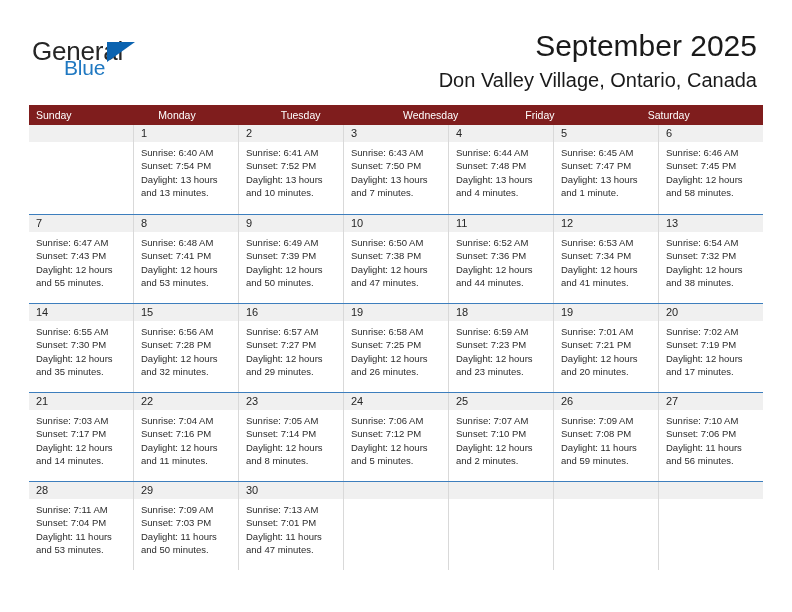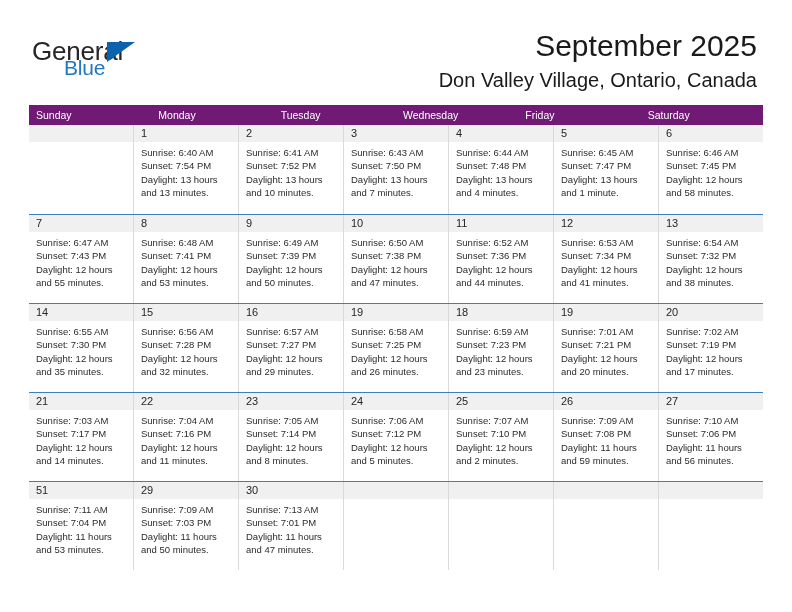--- a/index.html
+++ b/index.html
@@ -88,21 +88,21 @@
   
   .calendar {
     position: absolute;
     left: 29px;
     top: 105px;
     width: 734px;
   }
   .dow-row {
     display: flex;
     width: 100%;
-    background: #701a75;
+    background: #7f1d1d;
     height: 20px;
   }
   .dow-cell {
     flex: 1 1 0;
     color: #ffffff;
     font-size: 10.5px;
     line-height: 20px;
     padding-left: 7px;
     box-sizing: border-box;
     white-space: nowrap;
@@ -492,21 +492,21 @@
               <div>Sunrise: 7:10 AM</div>
               <div>Sunset: 7:06 PM</div>
               <div>Daylight: 11 hours</div>
               <div>and 56 minutes.</div>
             </div>
           </div>
         </div>
         <div class="week-row">
           <div class="day-cell">
             <div class="day-num-band">
-              <span class="day-num">51</span>
+              <span class="day-num">28</span>
             </div>
             <div class="day-info">
               <div>Sunrise: 7:11 AM</div>
               <div>Sunset: 7:04 PM</div>
               <div>Daylight: 11 hours</div>
               <div>and 53 minutes.</div>
             </div>
           </div>
           <div class="day-cell">
             <div class="day-num-band">

